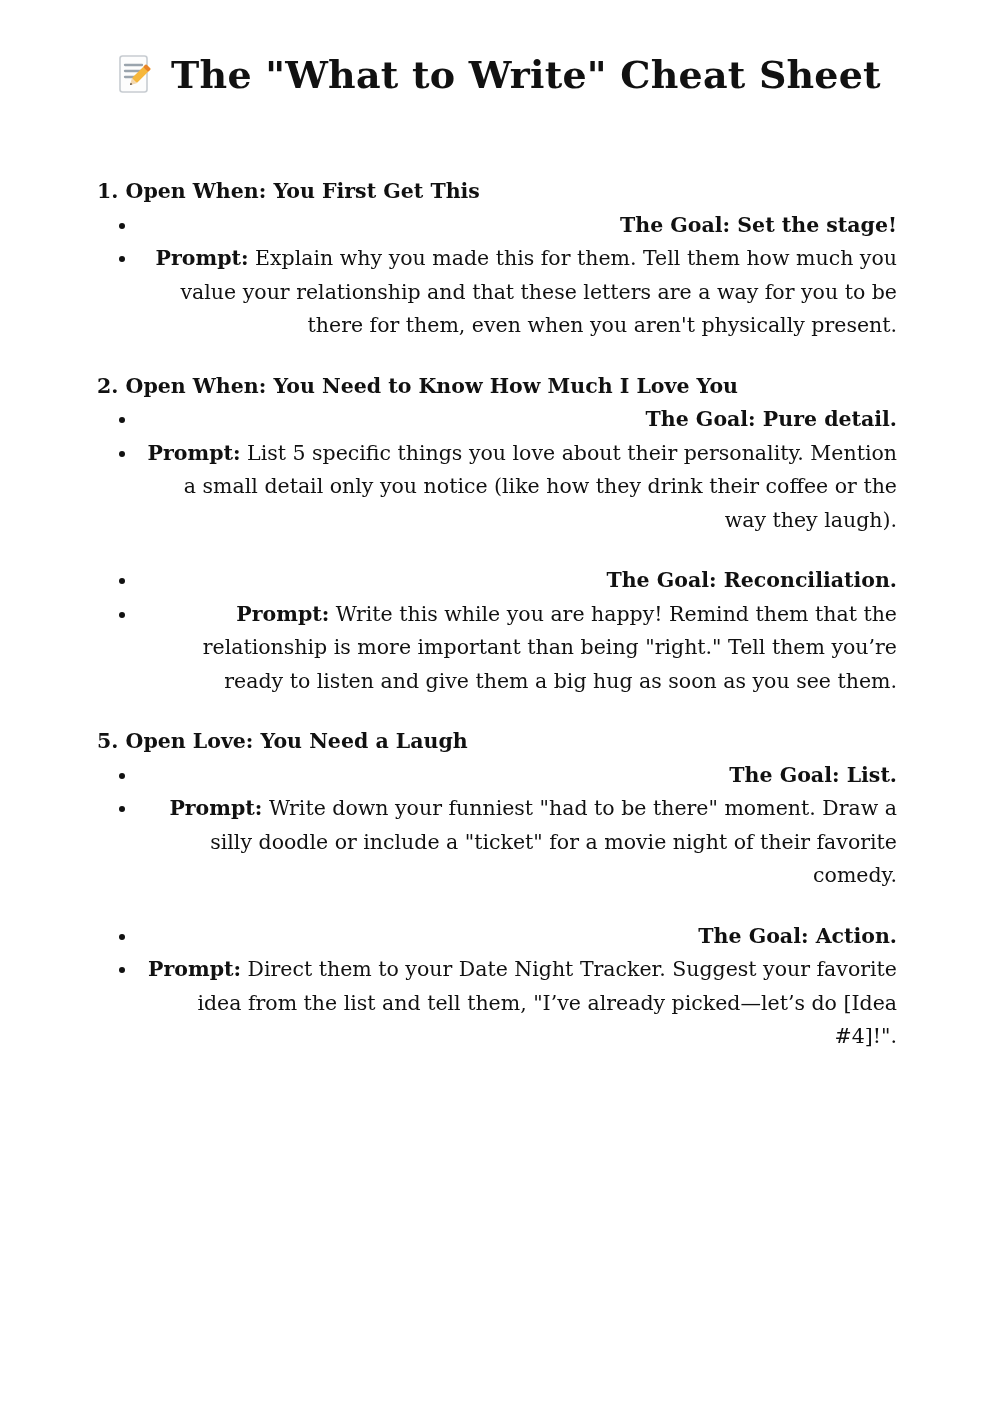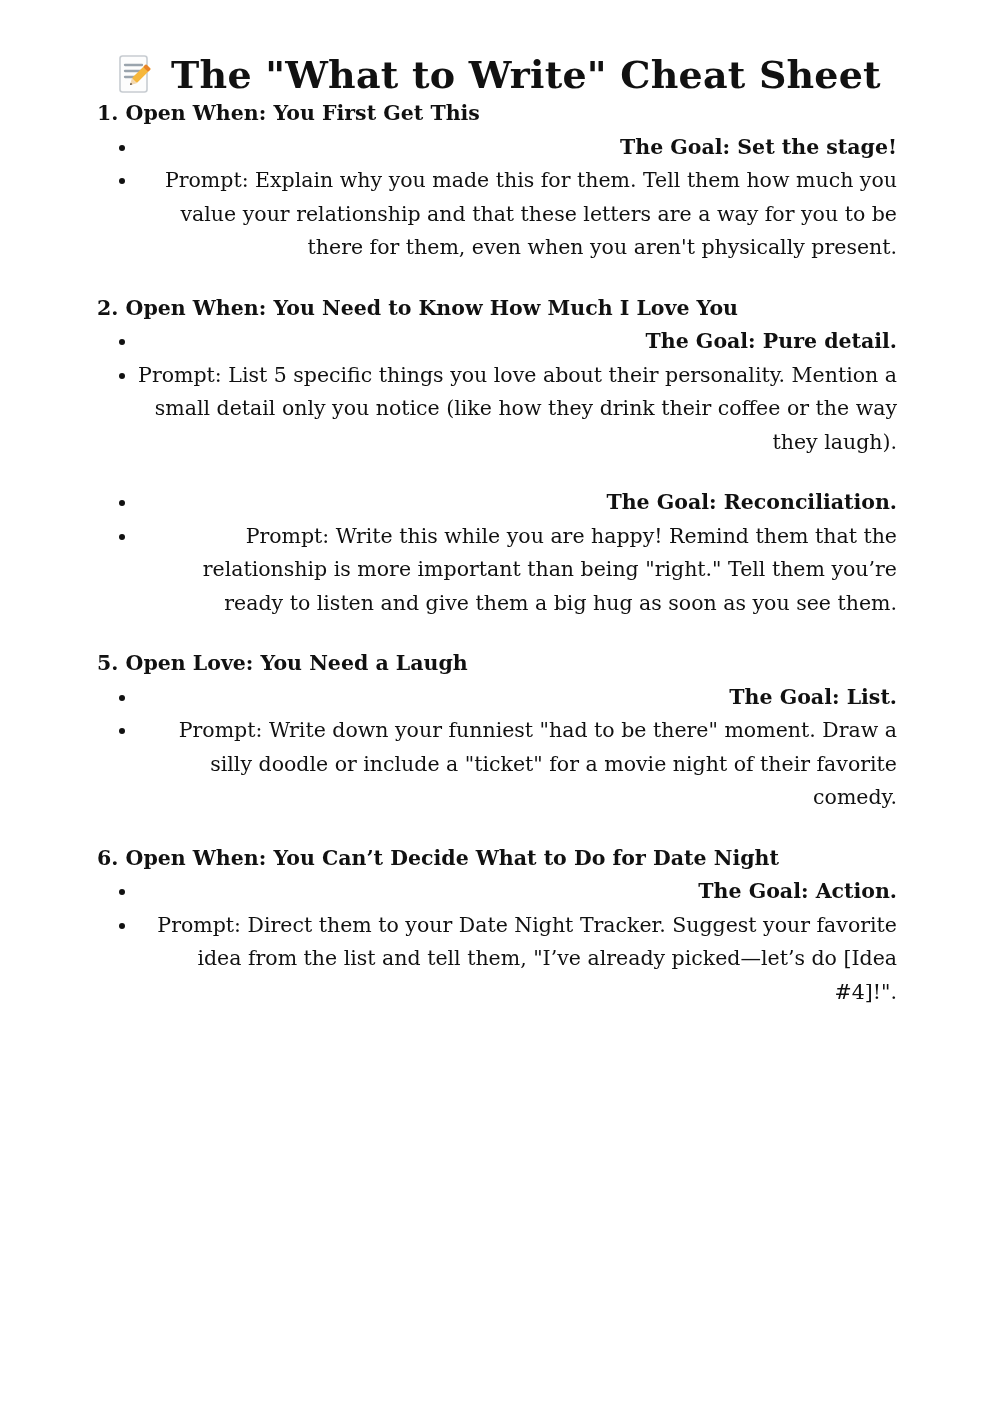--- a/index.html
+++ b/index.html
@@ -27,20 +27,21 @@
     flex: 0 0 auto;
   }
   h1.page-title {
     margin: 0;
     font-size: 38px;
     font-weight: 700;
     letter-spacing: 0.2px;
     white-space: nowrap;
   }
   .content {
+    margin-top: 78px;
   }
   .entry {
     margin-bottom: 27px;
   }
   .entry .heading {
     margin: 0;
     font-size: 20.5px;
     line-height: 33.5px;
     font-weight: 700;
   }
@@ -53,21 +54,21 @@
     padding: 0 0 0 41px;
     list-style: disc;
   }
   ul.bullets li {
     font-size: 20.5px;
     line-height: 33.5px;
     text-align: right;
   }
   li.goal { font-weight: 700; }
   li.prompt { text-align: justify; font-weight: 400; }
-  li.prompt b { font-weight: 400; }
+  li.prompt b { font-weight: 700; }
 </style>
 </head>
 <body>
 
 <div class="page">
 
   <div class="title-row">
     <svg class="memo-icon" viewBox="0 0 44 44" aria-hidden="true">
       <rect x="7" y="3" width="27" height="36" rx="2.5" fill="#fdfdfd" stroke="#c7ccd1" stroke-width="1.6"></rect>
       <line x1="12" y1="12" x2="29" y2="12" stroke="#9aa4ad" stroke-width="2.3" stroke-linecap="round"></line>
@@ -113,21 +114,20 @@
 
     <section class="entry">
       <p class="heading"><span class="num">5.</span> <span>Open Love: You Need a Laugh</span></p>
       <ul class="bullets">
         <li class="goal"><b>The Goal:</b> <span>List.</span></li>
         <li class="prompt"><b>Prompt:</b> <span>Write down your funniest "had to be there" moment. Draw a silly doodle or include a "ticket" for a movie night of their favorite comedy.</span></li>
       </ul>
     </section>
 
     <section class="entry">
-      <p class="heading"><span class="num">6.</span> <span>Open When: You Can’t Decide What to Do for Date Night</span></p>
       <ul class="bullets">
         <li class="goal"><b>The Goal:</b> <span>Action.</span></li>
         <li class="prompt"><b>Prompt:</b> <span>Direct them to your Date Night Tracker. Suggest your favorite idea from the list and tell them, "I’ve already picked—let’s do [Idea #4]!".</span></li>
       </ul>
     </section>
 
   </div>
 </div>
 
 </body></html>

